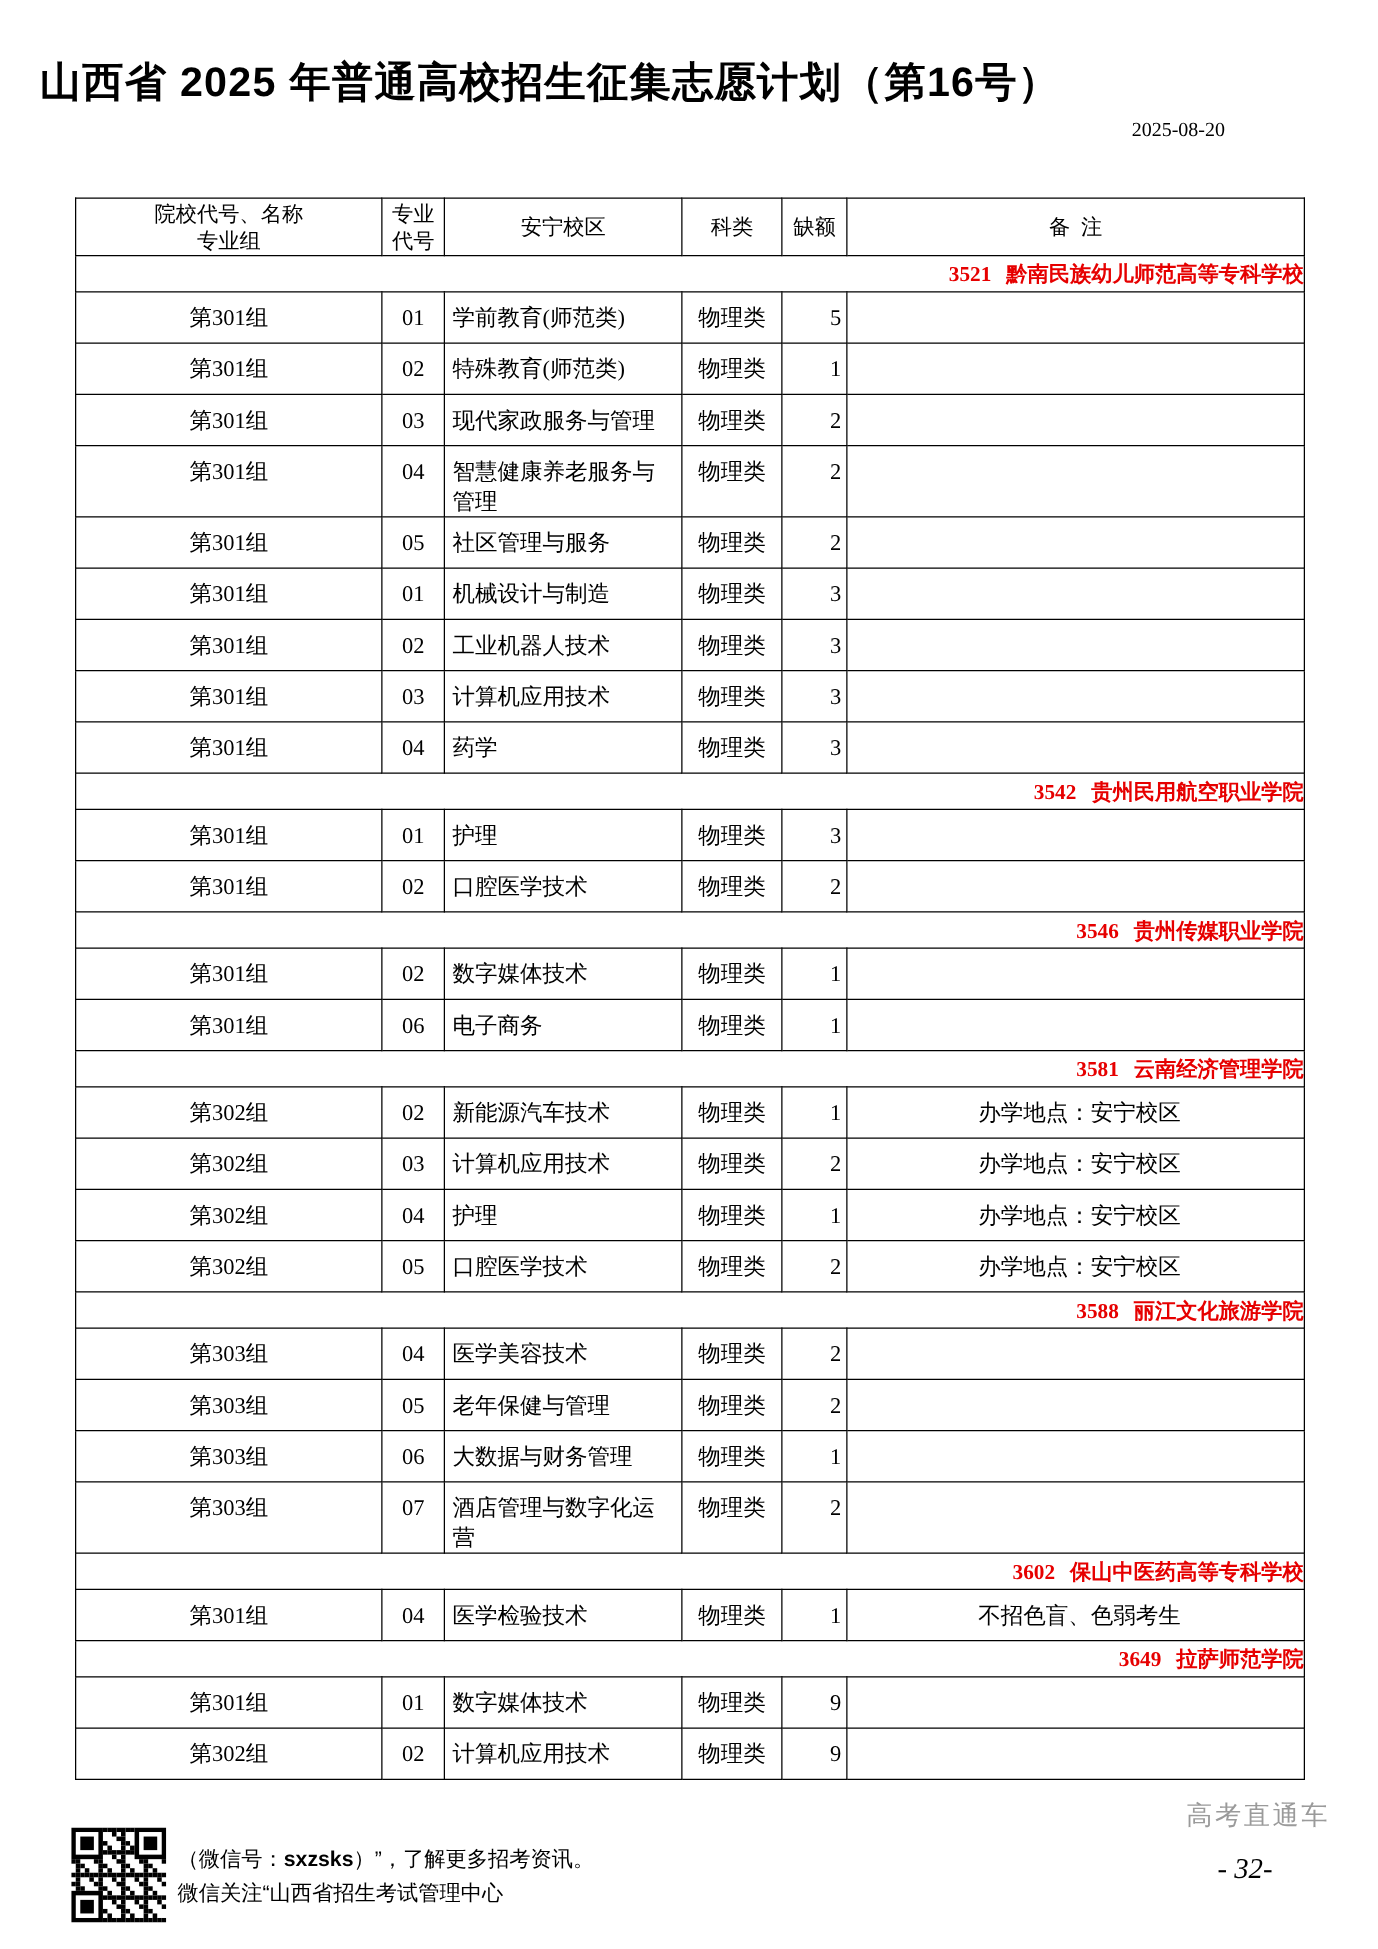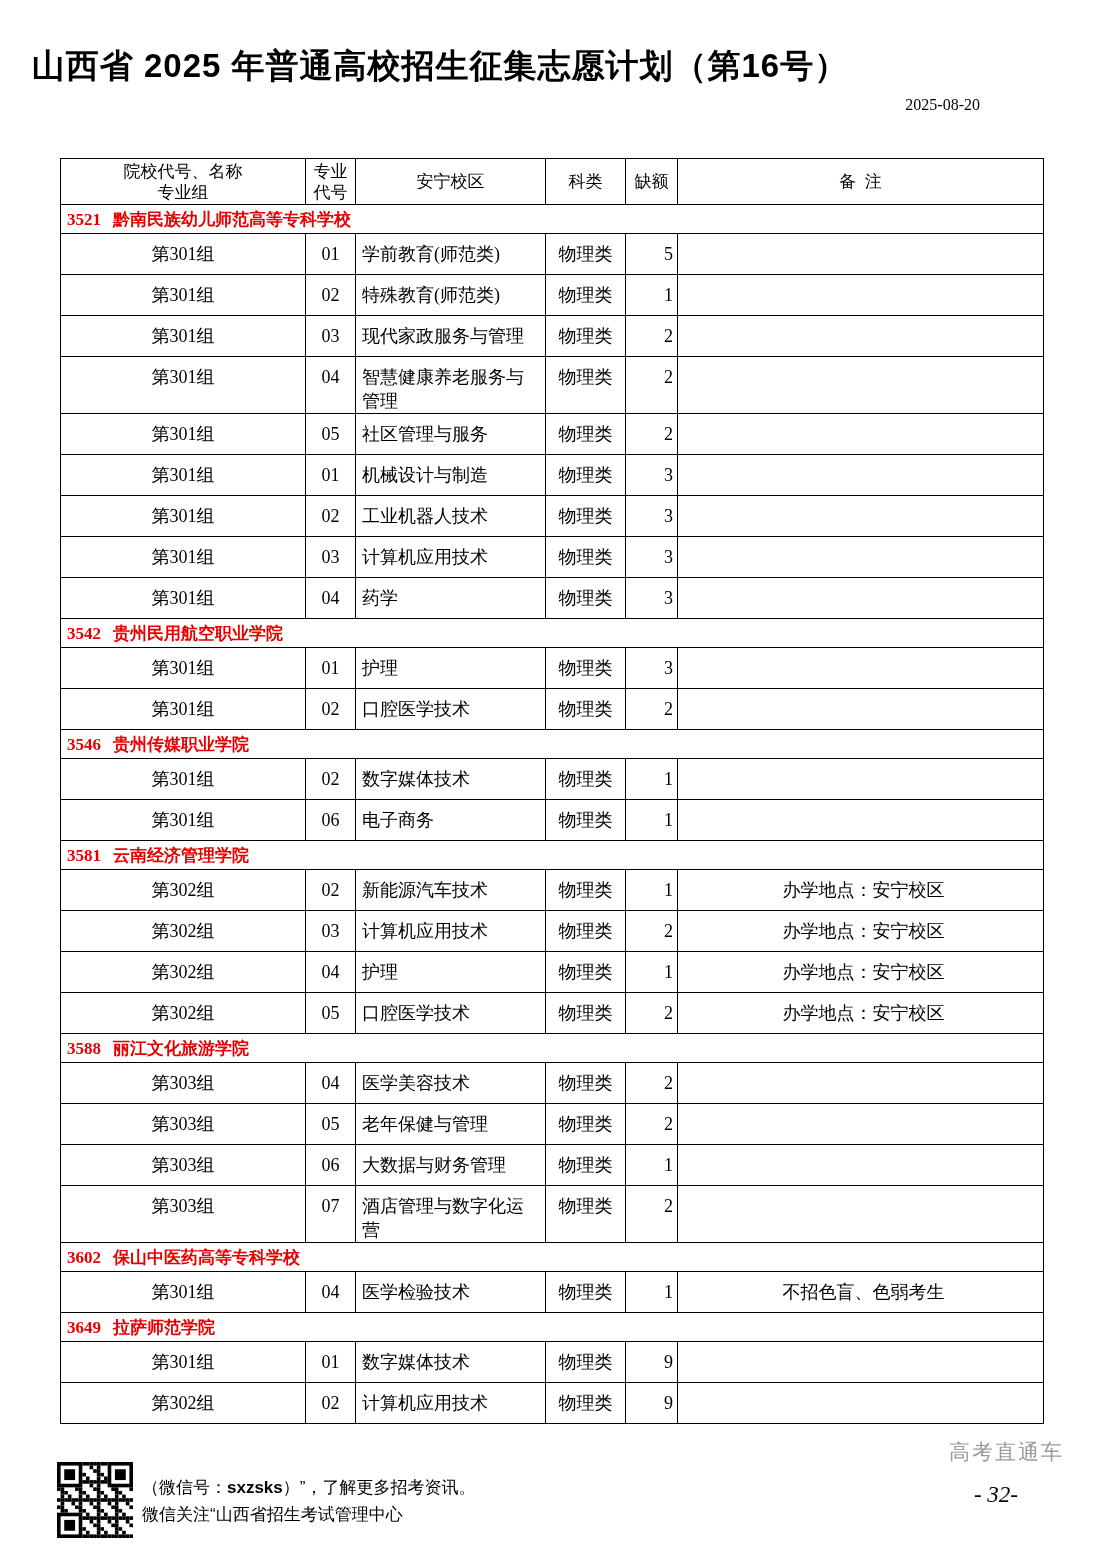--- a/index.html
+++ b/index.html
@@ -31,21 +31,21 @@
     text-align: center; vertical-align: middle; line-height: 21px;
   }
   .th-remark { white-space: pre; }
   .plan-table tbody td {
     vertical-align: top; padding-top: 8px; line-height: 24px;
     height: 41px;
   }
   tr.section-row td {
     height: 29px; padding: 0 0 0 6px;
     color: var(--red, #e60000); font-weight: bold; font-size: 17px;
-    vertical-align: middle; line-height: 17px;
+    vertical-align: middle; line-height: 17px; text-align: right;
   }
   .sec-code { margin-right: 12px; }
   .c-group { text-align: center; }
   .c-code  { text-align: center; }
   .c-name  { text-align: left; padding-left: 6px; padding-right: 16px; }
   .c-cat   { text-align: center; }
   .c-vac   { text-align: right; padding-right: 4px; }
   .c-remark{ text-align: center; padding-left: 6px; }
   .qr {
     position: absolute; left: 57px; top: 1462px;

